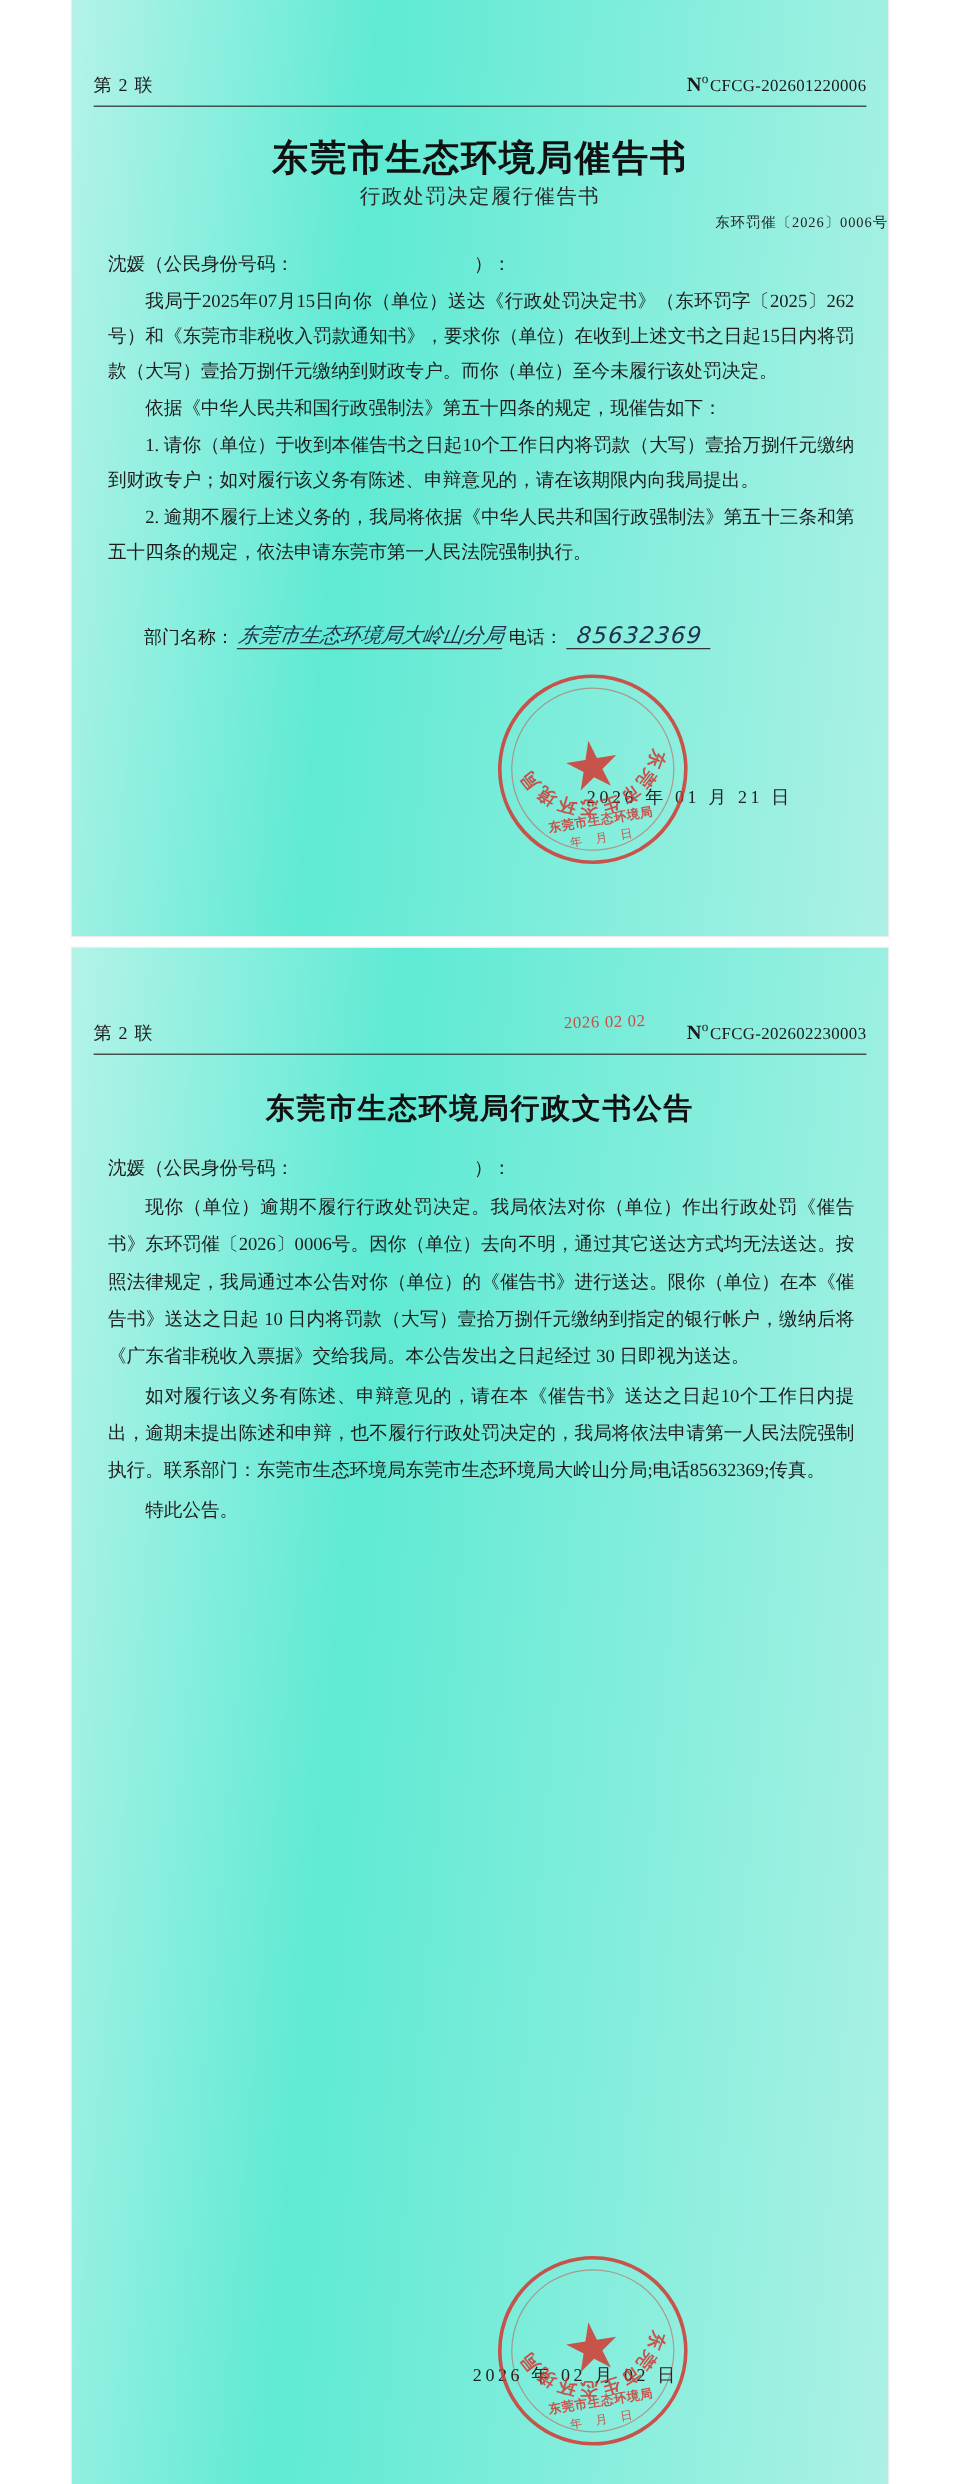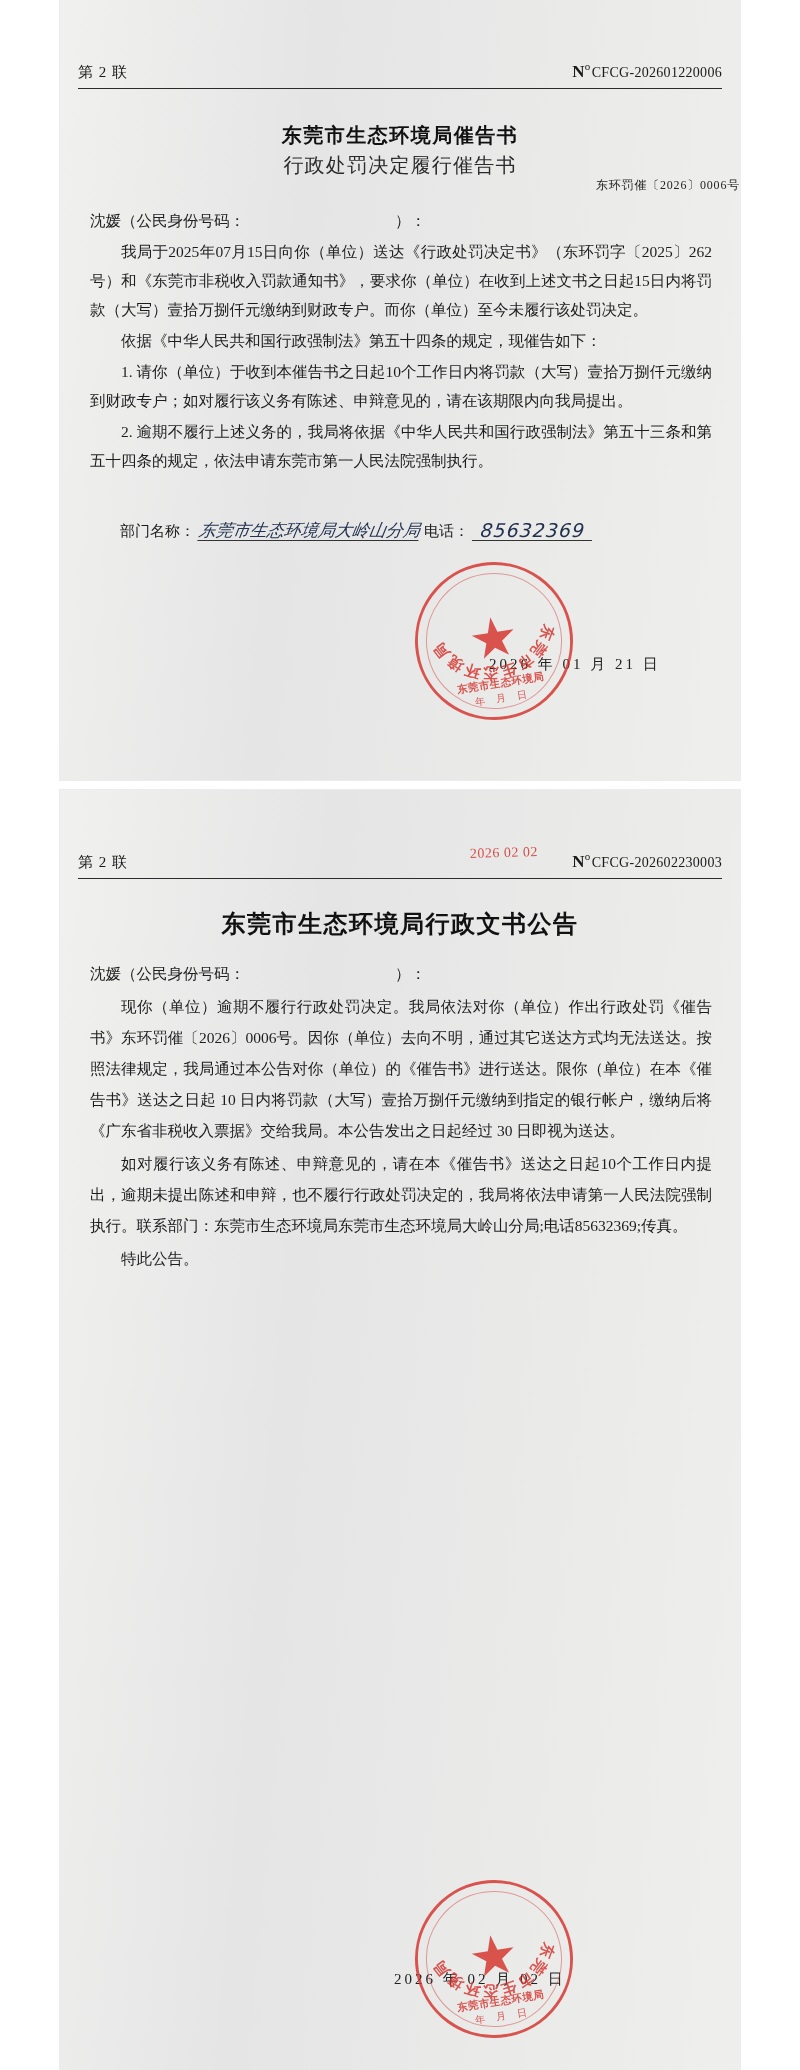--- a/index.html
+++ b/index.html
@@ -2,21 +2,21 @@
 <html><head>
 <meta charset="utf-8">
 <style>
   html,body{margin:0;padding:0;background:#ffffff;}
   body{
     width:800px;height:2070px;position:relative;overflow:hidden;
     font-family:"Liberation Serif","DejaVu Serif",serif;
     color:#1a1a1a;
   }
   .page{
-    position:absolute;left:60px;width:680px;background:#e5e5e5;
+    position:absolute;left:60px;width:680px;background:#5eead4;
     box-shadow:0 0 0 1px #ececec;
   }
   .page.p1{top:0px;height:780px;}
   .page.p2{top:790px;height:1280px;}
   .paper-inner{position:relative;width:100%;height:100%;}
 
   
   .scan-tint{
     position:absolute;inset:0;pointer-events:none;
     background:linear-gradient(95deg,rgba(250,250,248,.55),rgba(255,255,255,0) 35%,rgba(248,248,245,.5));
@@ -30,27 +30,27 @@
   .hdr-left{font-size:15px;letter-spacing:1px;}
   .hdr-right{font-size:14px;letter-spacing:.3px;white-space:nowrap;}
   .hdr-right .no{
     font-family:"Liberation Serif",serif;font-weight:bold;font-size:17px;
     position:relative;padding-right:1px;
   }
   .hdr-right .no sup{font-weight:normal;font-size:11px;}
   .hdr-rule{position:absolute;left:18px;right:18px;top:88px;border-top:1.6px solid #2b2b2b;}
 
   .title{
-    position:absolute;left:0;right:0;top:122px;text-align:center;
+    position:absolute;left:0;right:0;top:112px;text-align:center;
     font-family:"DejaVu Serif",serif;font-weight:bold;
-    font-size:20px;letter-spacing:1.5px;color:#111;
+    font-size:30px;letter-spacing:1.5px;color:#111;
   }
   .subtitle{
     position:absolute;left:0;right:0;top:152px;text-align:center;
-    font-size:20px;letter-spacing:1.2px;color:#2a2a2a;
+    font-size:17px;letter-spacing:1.2px;color:#2a2a2a;
   }
   .docno{
     position:absolute;left:0;right:0;top:177px;text-align:right;
     font-size:12px;letter-spacing:.8px;color:#222;
   }
 
   .body{
     position:absolute;left:30px;right:28px;top:206px;
     font-size:15.5px;line-height:29px;text-align:justify;color:#1d1d1d;
   }

